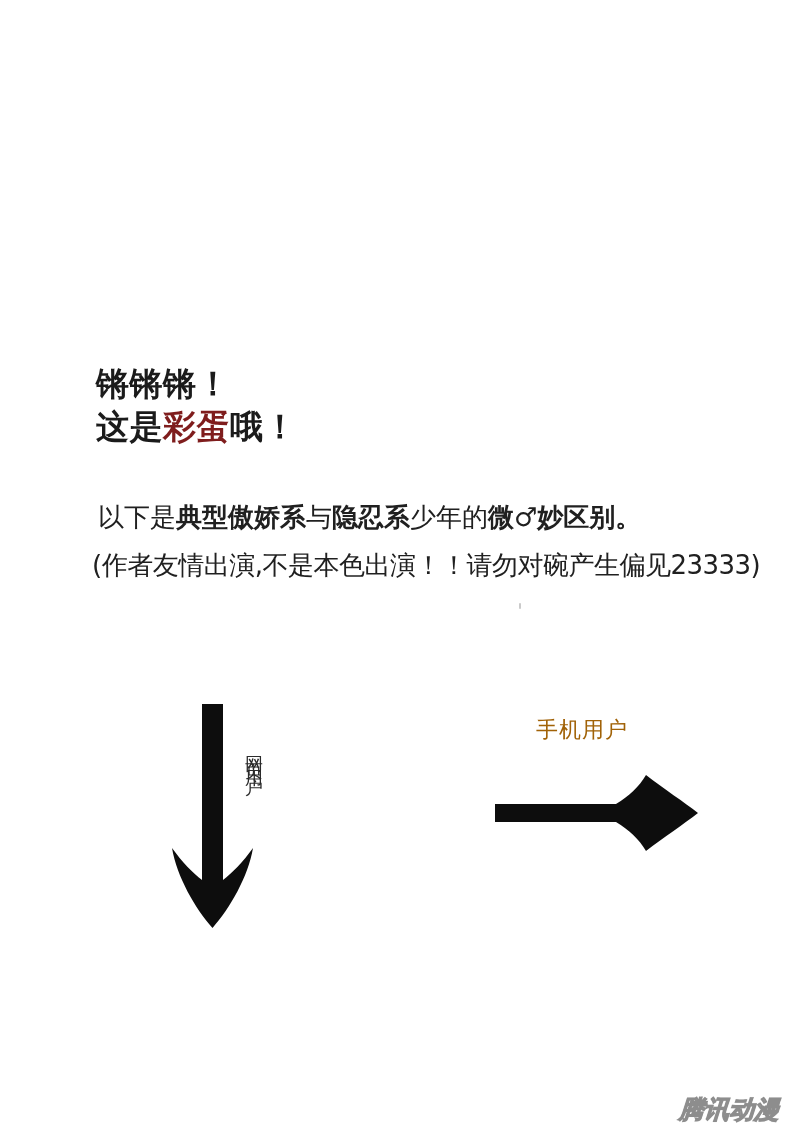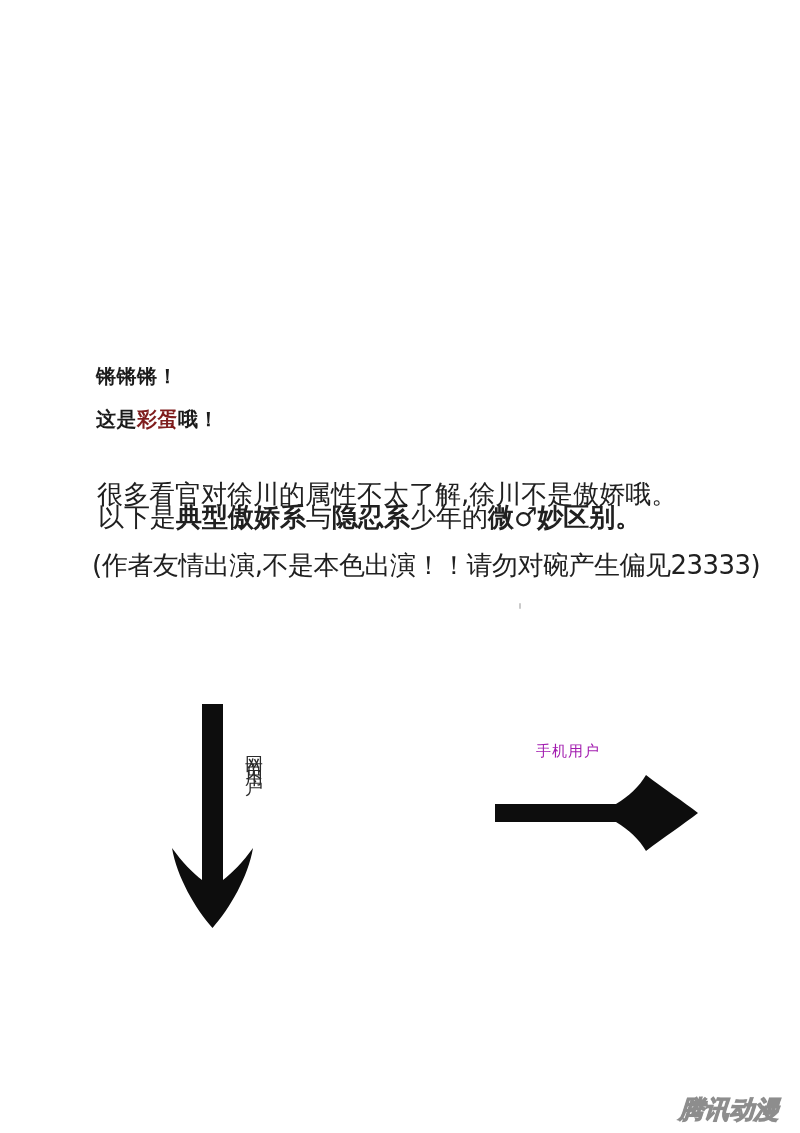--- a/index.html
+++ b/index.html
@@ -6,21 +6,21 @@
   .page{
     position:relative;
     width:800px;height:1133px;
     background:#ffffff;
     overflow:hidden;
     font-family:"DejaVu Sans", sans-serif;
     color:#1b1b1b;
   }
   .title{
     position:absolute;left:96px;margin:0;
-    font-size:20px;font-weight:800;line-height:1.2;
+    font-size:33px;font-weight:800;line-height:1.2;
     letter-spacing:0.5px;color:#1b1b1b;white-space:nowrap;
   }
   .title-1{top:364px;}
   .title-2{top:407px;}
   .red{color:#7f1d1d;}
   .intro{
     position:absolute;margin:0;white-space:nowrap;color:#202020;
   }
   .intro-1{left:97px;top:477px;font-size:26px;font-weight:500;}
   .intro-2{left:98px;top:500px;font-size:26px;font-weight:500;}
@@ -31,22 +31,22 @@
     position:absolute;left:0;top:0;width:800px;height:1133px;
     pointer-events:none;
   }
   .arrows-layer path{fill:#0d0d0d;}
   .vlabel{
     position:absolute;left:242px;top:742px;
     writing-mode:vertical-rl;text-orientation:upright;
     font-size:18px;letter-spacing:7px;color:#2a2a2a;
   }
   .hlabel{
-    position:absolute;left:536px;top:742px;
-    font-size:15px;letter-spacing:1px;color:#a21caf;white-space:nowrap;
+    position:absolute;left:536px;top:715px;
+    font-size:22px;letter-spacing:1px;color:#a16207;white-space:nowrap;
   }
   .speck{
     position:absolute;left:519px;top:603px;width:2px;height:6px;
     background:#aeaeae;opacity:0.65;border-radius:1px;
   }
   .watermark{
     position:absolute;left:679px;top:1093px;
     font-size:25px;font-weight:900;font-style:italic;
     color:#b1b1b1;-webkit-text-stroke:1px #8d8d8d;
     transform:skewX(-4deg);letter-spacing:0px;white-space:nowrap;
@@ -55,21 +55,20 @@
 </style>
 </head>
 <body>
 
 <div class="page">
 
   <h1 class="title title-1">锵锵锵！</h1>
 
   <h1 class="title title-2"><span>这是</span><span class="red">彩蛋</span><span>哦！</span></h1>
 
-  <p class="intro intro-1">很多看官对徐川的属性不太了解,徐川不是傲娇哦。</p>
 
   <p class="intro intro-2"><span>以下是</span><b>典型傲娇系</b><span>与</span><b>隐忍系</b><span>少年的</span><b>微</b><span class="sym">♂</span><b>妙区别。</b></p>
 
   <p class="intro intro-3">(作者友情出演,不是本色出演！！请勿对碗产生偏见23333)</p>
 
   <div class="speck"></div>
 
   <svg class="arrows-layer" viewBox="0 0 800 1133" xmlns="http://www.w3.org/2000/svg">
     <path d="M202 704 L223 704 L223 880
              C232 873 243 862 253 848

